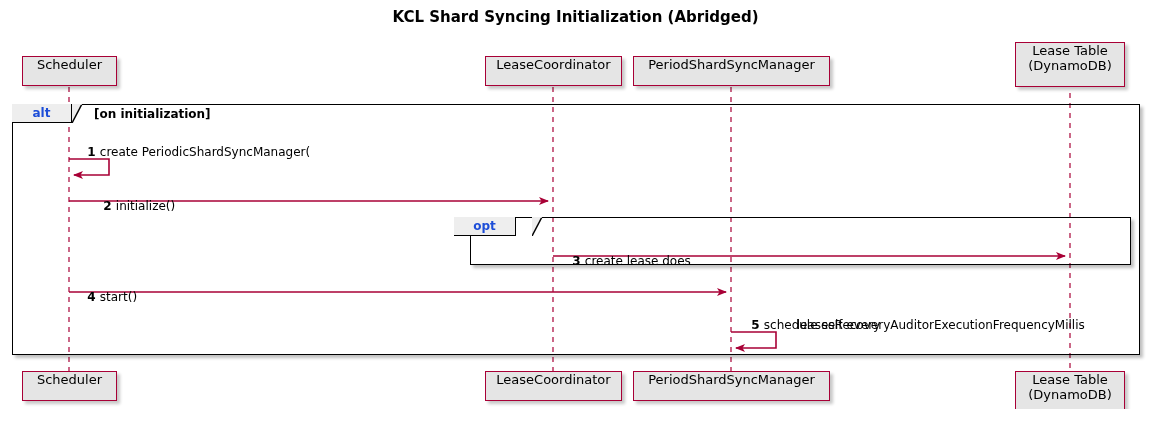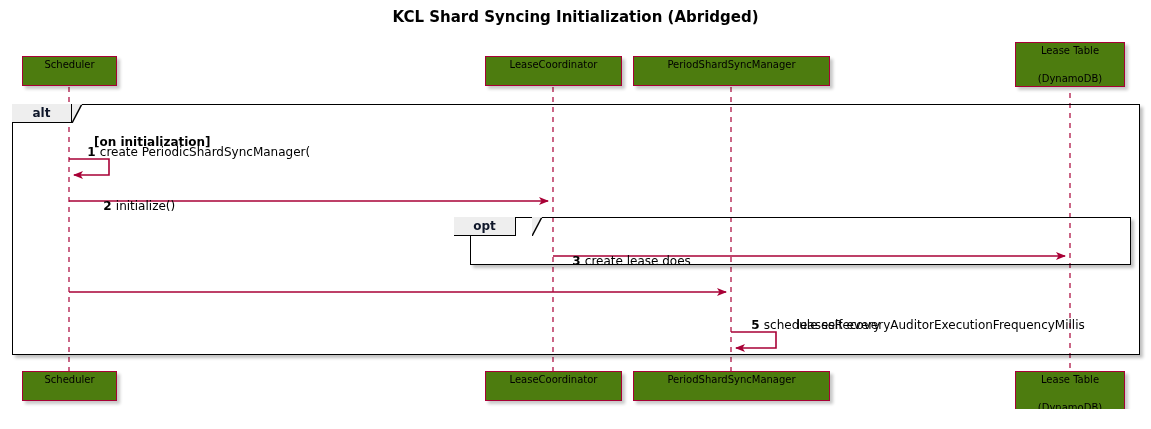--- a/index.html
+++ b/index.html
@@ -35,29 +35,29 @@
     text-align: center;
     font-size: 15px;
     font-weight: bold;
     color: #000000;
     white-space: pre;
   }
 
   
   .participant {
     position: absolute;
-    background: #4d7c0f;
+    background: #e5e5e5;
     border: 1.5px solid #A80036;
     box-sizing: border-box;
     box-shadow: 3px 3px 3px rgba(0,0,0,0.22);
     display: flex;
     flex-direction: column;
     align-items: center;
-    justify-content: space-between;
-    font-size: 10px;
+    justify-content: flex-start;
+    font-size: 13px;
     color: #000000;
     line-height: 15px;
     white-space: pre;
     text-align: center;
   }
 
   
   .fragment {
     position: absolute;
     border: 1.5px solid #000000;
@@ -67,33 +67,32 @@
   }
   .fragment-tab {
     position: absolute;
     background: #EEEEEE;
     border: 1.5px solid #000000;
     border-top: none;
     border-left: none;
     box-sizing: border-box;
     font-size: 12px;
     font-weight: bold;
-    color: #0f172a;
+    color: #1d4ed8;
     display: flex;
     align-items: center;
     justify-content: center;
     white-space: pre;
   }
   .fragment-guard {
     position: absolute;
     font-size: 12px;
     font-weight: bold;
     color: #000000;
     white-space: pre;
-    margin-top: 28px;
   }
 
   
   .msg-label {
     position: absolute;
     font-size: 12px;
     color: #000000;
     white-space: pre;
     line-height: 14px;
   }
@@ -191,19 +190,22 @@
   </div>
 
   <div class="msg-label" style="left:88px; top:185px;">
     <span class="msg-seq">2 </span><span>initialize()</span>
   </div>
 
   <div class="msg-label" style="left:557px; top:240px;">
     <span class="msg-seq">3 </span><span>create lease does</span>
   </div>
 
+  <div class="msg-label" style="left:72px; top:276px;">
+    <span class="msg-seq">4 </span><span>start()</span>
+  </div>
 
   <div class="msg-label" style="left:736px; top:304px;">
     <span class="msg-seq">5 </span><span>schedule self every</span>
   </div>
   <div class="msg-label" style="left:789px; top:318px;">  leasesRecoveryAuditorExecutionFrequencyMillis</div>
 
 </div>
 
 </body></html>

